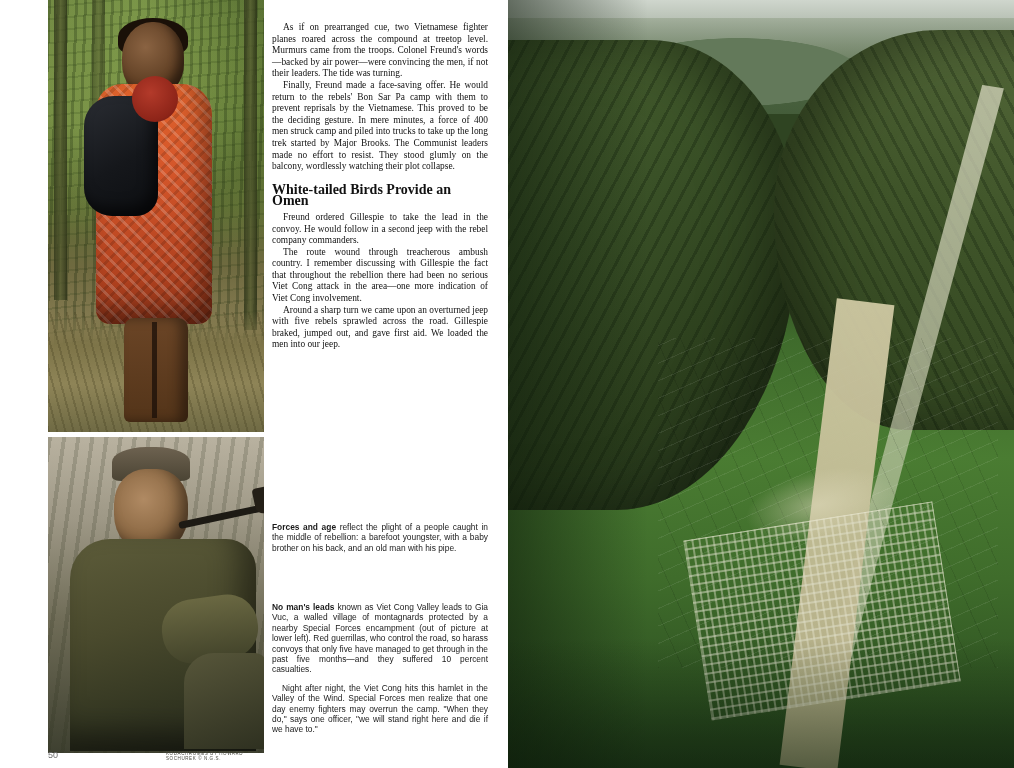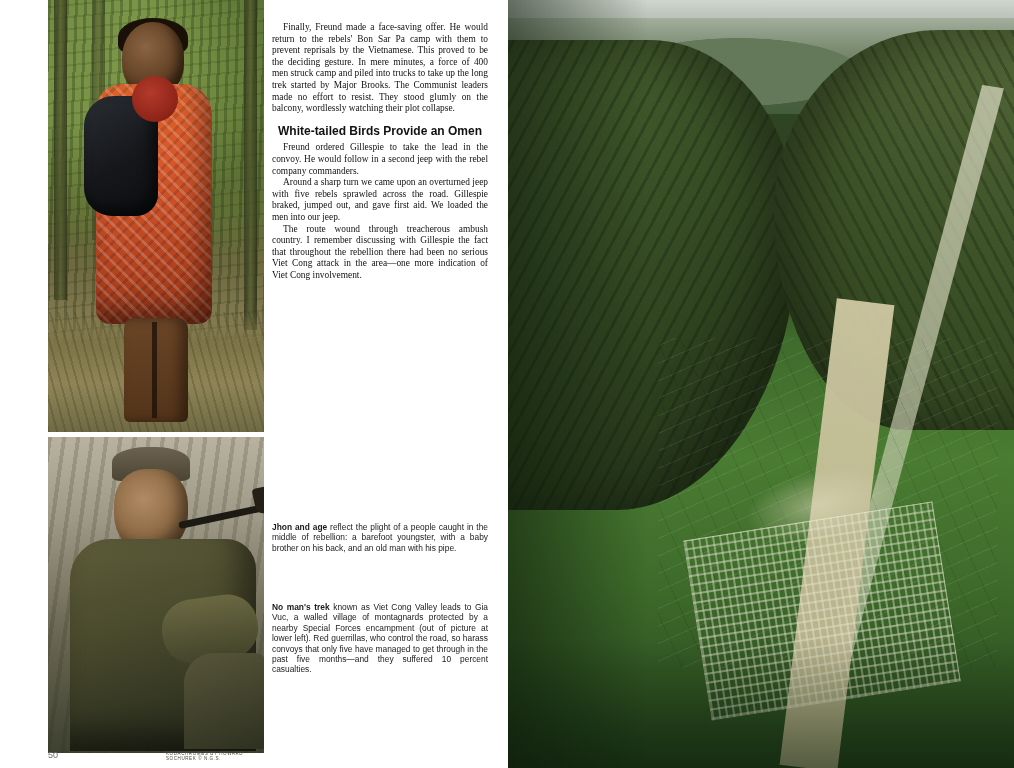--- a/index.html
+++ b/index.html
@@ -209,24 +209,24 @@
   .body-text {
     font-size: 9.4px;
     line-height: 11.6px;
     text-align: justify;
     hyphens: auto;
   }
   .body-text p { margin: 0; text-indent: 11px; }
   .body-text p.first { text-indent: 11px; }
   .subhead {
     margin: 11px 0 5px 0;
-    font-size: 12px;
+    font-size: 14px;
     font-weight: bold;
-    text-align: center;
-    font-family: Liberation Sans, sans-serif;
+    text-align: left;
+    font-family: Liberation Serif, serif;
   }
 
   .caption-block {
     position: absolute;
     left: 0;
     width: 216px;
     font-family: "Liberation Sans", sans-serif;
     font-size: 8.4px;
     line-height: 10.4px;
     color: #1a1a1a;
@@ -370,33 +370,35 @@
       </div>
     </div>
 
     <div class="photo-credit">KODACHROMES BY HOWARD SOCHUREK  ©  N.G.S.</div>
   </div>
 
   <div class="folio">50</div>
 
   <div class="text-col">
     <div class="body-text">
+      <p class="first">As if on prearranged cue, two Vietnamese fighter planes roared across the compound at treetop level. Murmurs came from the troops. Colonel Freund's words—backed by air power—were convincing the men, if not their leaders. The tide was turning.</p>
       <p>Finally, Freund made a face-saving offer. He would return to the rebels' Bon Sar Pa camp with them to prevent reprisals by the Vietnamese. This proved to be the deciding gesture. In mere minutes, a force of 400 men struck camp and piled into trucks to take up the long trek started by Major Brooks. The Communist leaders made no effort to resist. They stood glumly on the balcony, wordlessly watching their plot collapse.</p>
       <h3 class="subhead">White-tailed Birds Provide an Omen</h3>
       <p>Freund ordered Gillespie to take the lead in the convoy. He would follow in a second jeep with the rebel company commanders.</p>
+      <p>The route wound through treacherous ambush country. I remember discussing with Gillespie the fact that throughout the rebellion there had been no serious Viet Cong attack in the area—one more indication of Viet Cong involvement.</p>
       <p>Around a sharp turn we came upon an overturned jeep with five rebels sprawled across the road. Gillespie braked, jumped out, and gave first aid. We loaded the men into our jeep.</p>
-      <p>The route wound through treacherous ambush country. I remember discussing with Gillespie the fact that throughout the rebellion there had been no serious Viet Cong attack in the area—one more indication of Viet Cong involvement.</p>
     </div>
 
     <div class="caption-block caption-a">
-      <p><span class="lead">Jhon and age</span><span> reflect the plight of a people caught in the middle of rebellion: a barefoot youngster, with a baby brother on his back, and an old man with his pipe.</span></p>
+      <p><span class="lead">Forces and age</span><span> reflect the plight of a people caught in the middle of rebellion: a barefoot youngster, with a baby brother on his back, and an old man with his pipe.</span></p>
     </div>
 
     <div class="caption-block caption-b">
-      <p><span class="lead">No man's trek</span><span> known as Viet Cong Valley leads to Gia Vuc, a walled village of montagnards protected by a nearby Special Forces encampment (out of picture at lower left). Red guerrillas, who control the road, so harass convoys that only five have managed to get through in the past five months—and they suffered 10 percent casualties.</span></p>
+      <p><span class="lead">No man's leads</span><span> known as Viet Cong Valley leads to Gia Vuc, a walled village of montagnards protected by a nearby Special Forces encampment (out of picture at lower left). Red guerrillas, who control the road, so harass convoys that only five have managed to get through in the past five months—and they suffered 10 percent casualties.</span></p>
+      <p style="text-indent:10px;"><span>Night after night, the Viet Cong hits this hamlet in the Valley of the Wind. Special Forces men realize that one day enemy fighters may overrun the camp. "When they do," says one officer, "we will stand right here and die if we have to."</span></p>
     </div>
   </div>
 
   <div class="aerial">
     <div class="sky"></div>
     <div class="far-hills"></div>
     <div class="valley-floor"></div>
     <div class="ridge-left"></div>
     <div class="ridge-right"></div>
     <div class="river"></div>

